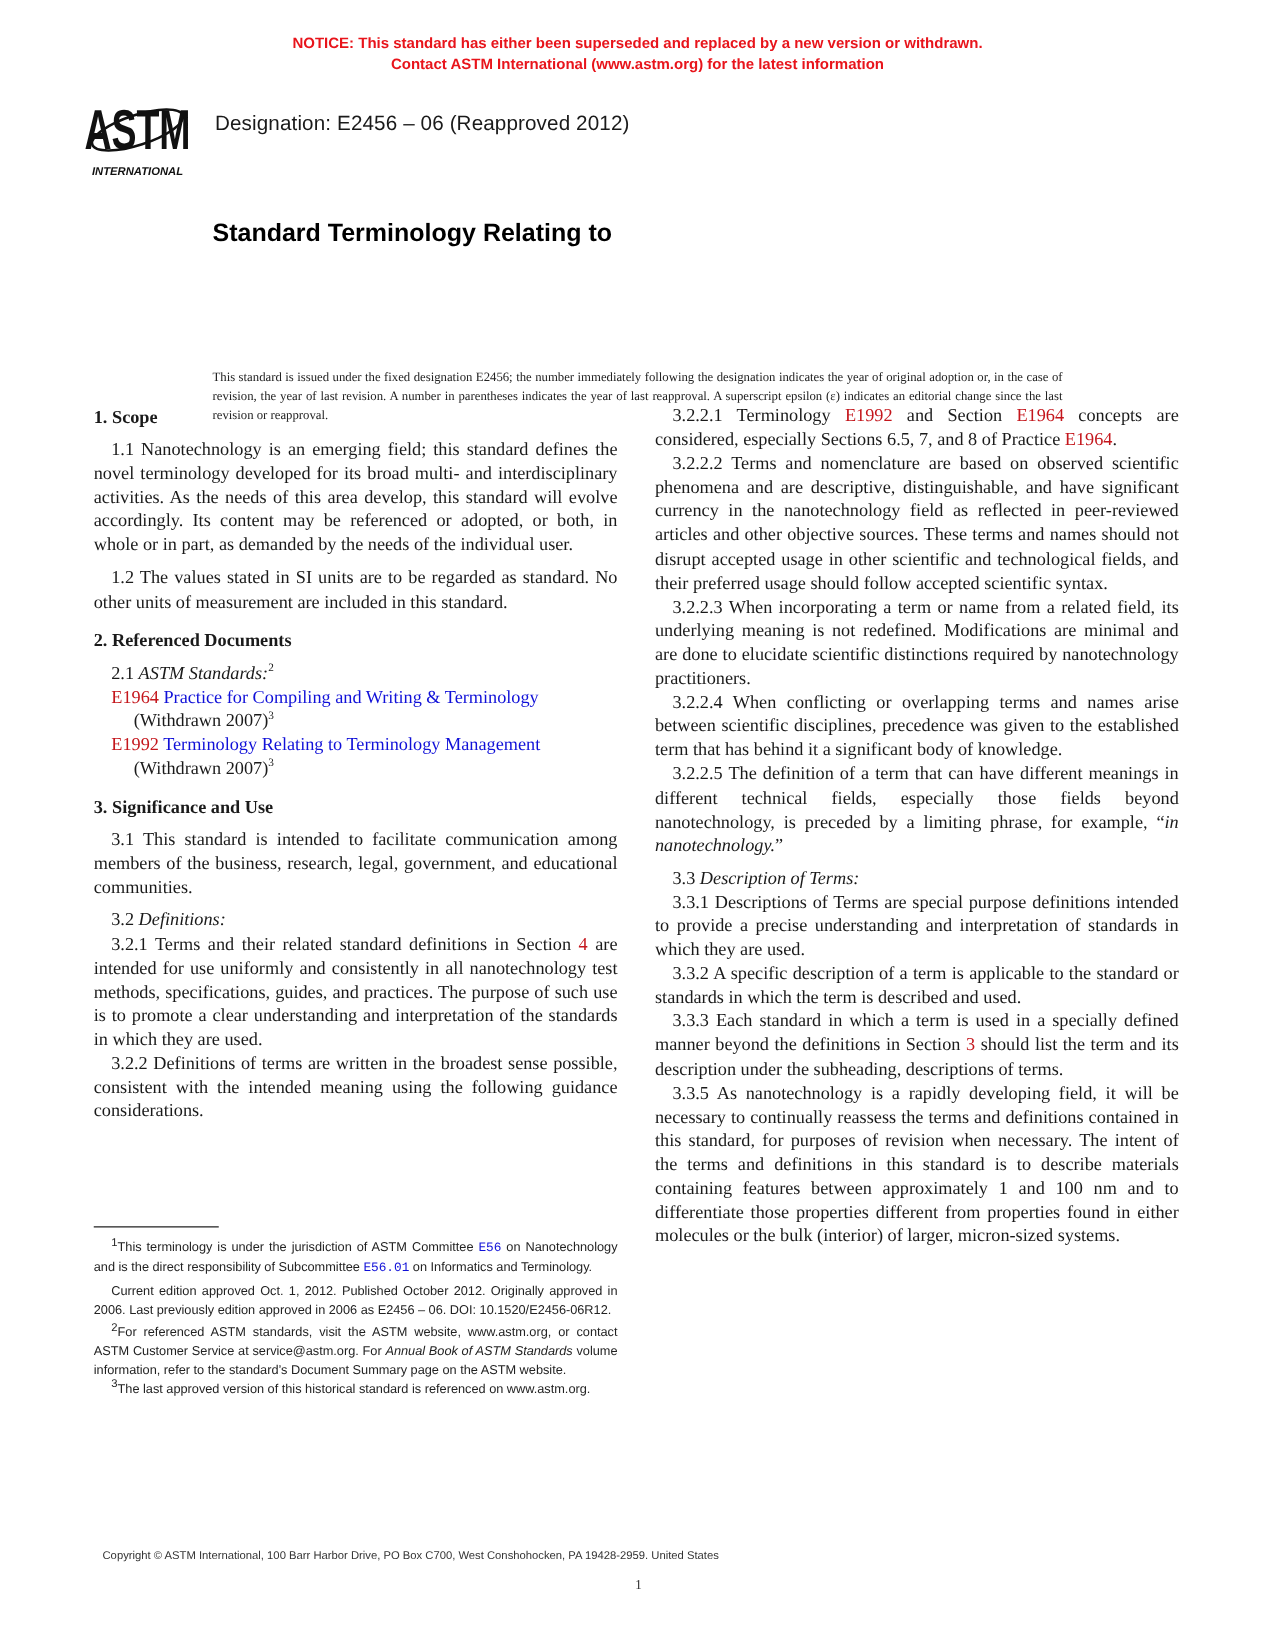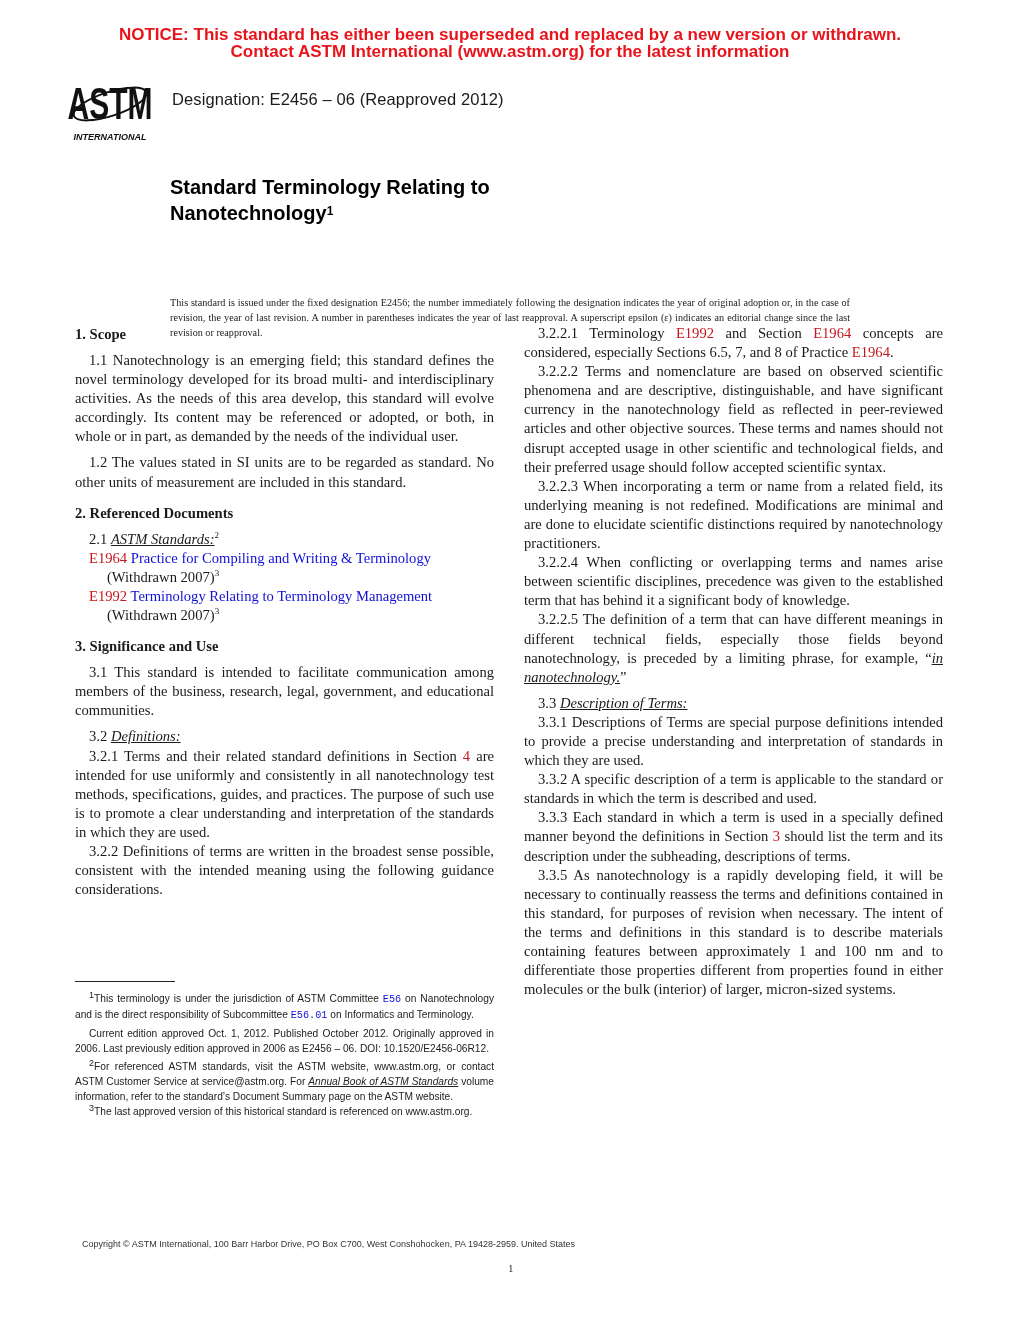--- a/index.html
+++ b/index.html
@@ -1,18 +1,18 @@
 <!DOCTYPE html>
 <html><head>
 <meta charset="utf-8">
 <style>
   html, body { margin: 0; padding: 0; background: #ffffff; }
   body { width: 1020px; height: 1320px; position: relative; overflow: hidden; color: #1a1a1a; }
   .notice { position: absolute; top: 26px; left: 0; width: 1020px; text-align: center; color: #e8141b;
-    font-family: "Liberation Sans", sans-serif; font-weight: bold; font-size: 17px; line-height: 17px; }
+    font-family: "Liberation Sans", sans-serif; font-weight: bold; font-size: 12px; line-height: 17px; }
   .logo { position: absolute; left: 66px; top: 74px; width: 96px; height: 70px; }
   .designation { position: absolute; left: 172px; top: 90px; font-family: "Liberation Sans", sans-serif;
     font-size: 16.5px; color: #1a1a1a; letter-spacing: 0.1px; }
   .title { position: absolute; left: 170px; top: 174px; font-family: "Liberation Sans", sans-serif; font-weight: bold;
     font-size: 20px; line-height: 26px; color: #000000; }
   .title sup { font-size: 12px; vertical-align: top; position: relative; top: -2px; }
   .issue-note { position: absolute; left: 170px; top: 247px; width: 680px; font-family: "Liberation Serif", serif;
     font-size: 10.2px; line-height: 15px; color: #222; text-align: justify; margin-top: 48px; }
   .col { position: absolute; font-family: "Liberation Serif", serif; font-size: 14.6px; line-height: 19.1px; color: #1a1a1a; }
   .col-left { left: 75px; top: 324px; width: 419px; }
@@ -20,21 +20,21 @@
   .col p { margin: 0; text-align: justify; text-indent: 14px; }
   .col h2 { margin: 0; font-size: 14.6px; font-weight: bold; line-height: 20px; }
   .sp-h { margin-top: 11px !important; }
   .sp-p { margin-top: 7px !important; }
   .ref { margin: 0; padding-left: 14px; text-indent: 0; }
   .ref .code { color: #c4161c; }
   .ref .link { color: #1010d8; }
   .ref-sub { margin: 0; padding-left: 32px; }
   .red { color: #c4161c; }
   .blue { color: #1010d8; font-family: Liberation Mono, monospace; }
-  .ital { font-style: italic; text-decoration: underline; }
+  .ital { font-style: italic; }
   sup.s { font-size: 9px; line-height: 0; }
   .rule { position: absolute; left: 75px; top: 981px; width: 100px; height: 1px; background: #222; }
   .footnotes { position: absolute; left: 75px; top: 991px; width: 419px; font-family: "Liberation Sans", sans-serif;
     font-size: 10.2px; line-height: 15px; color: #222; }
   .footnotes p { margin: 0; text-align: justify; text-indent: 14px; }
   .footnotes p.gap { margin-top: 3px; }
   .copyright { position: absolute; left: 82px; top: 1239px; font-family: "Liberation Sans", sans-serif; font-size: 9px; color: #333; }
   .pageno { position: absolute; left: 508px; top: 1262px; font-family: "Liberation Serif", serif; font-size: 11px; color: #333; }
 </style>
 </head>
@@ -50,21 +50,20 @@
     <ellipse cx="44" cy="30" rx="38" ry="12" fill="none" stroke="#111" stroke-width="2" transform="rotate(-18 44 30)"></ellipse>
     <text x="44" y="46" text-anchor="middle" font-family="Liberation Sans, sans-serif" font-weight="bold" font-size="30" fill="#111" transform="scale(1,1.5) translate(0,-16)">ASTM</text>
     <text x="44" y="66" text-anchor="middle" font-family="Liberation Sans, sans-serif" font-style="italic" font-weight="bold" font-size="9" fill="#111">INTERNATIONAL</text>
   </svg>
 </div>
 
 <div class="designation">Designation: E2456 – 06 (Reapproved 2012)</div>
 
 <div class="title">
   <div>Standard Terminology Relating to</div>
-  <div><span>Nanotechnology</span><sup>1</sup></div>
 </div>
 
 <div class="issue-note">This standard is issued under the fixed designation E2456; the number immediately following the designation indicates the year of original adoption or, in the case of revision, the year of last revision. A number in parentheses indicates the year of last reapproval. A superscript epsilon (ε) indicates an editorial change since the last revision or reapproval.</div>
 
 <div class="col col-left">
   <h2>1.  Scope</h2>
   <p class="sp-p">1.1 Nanotechnology is an emerging field; this standard defines the novel terminology developed for its broad multi- and interdisciplinary activities. As the needs of this area develop, this standard will evolve accordingly. Its content may be referenced or adopted, or both, in whole or in part, as demanded by the needs of the individual user.</p>
   <p class="sp-p">1.2 The values stated in SI units are to be regarded as standard. No other units of measurement are included in this standard.</p>
 
   <h2 class="sp-h" style="margin-top:13px">2.  Referenced Documents</h2>

